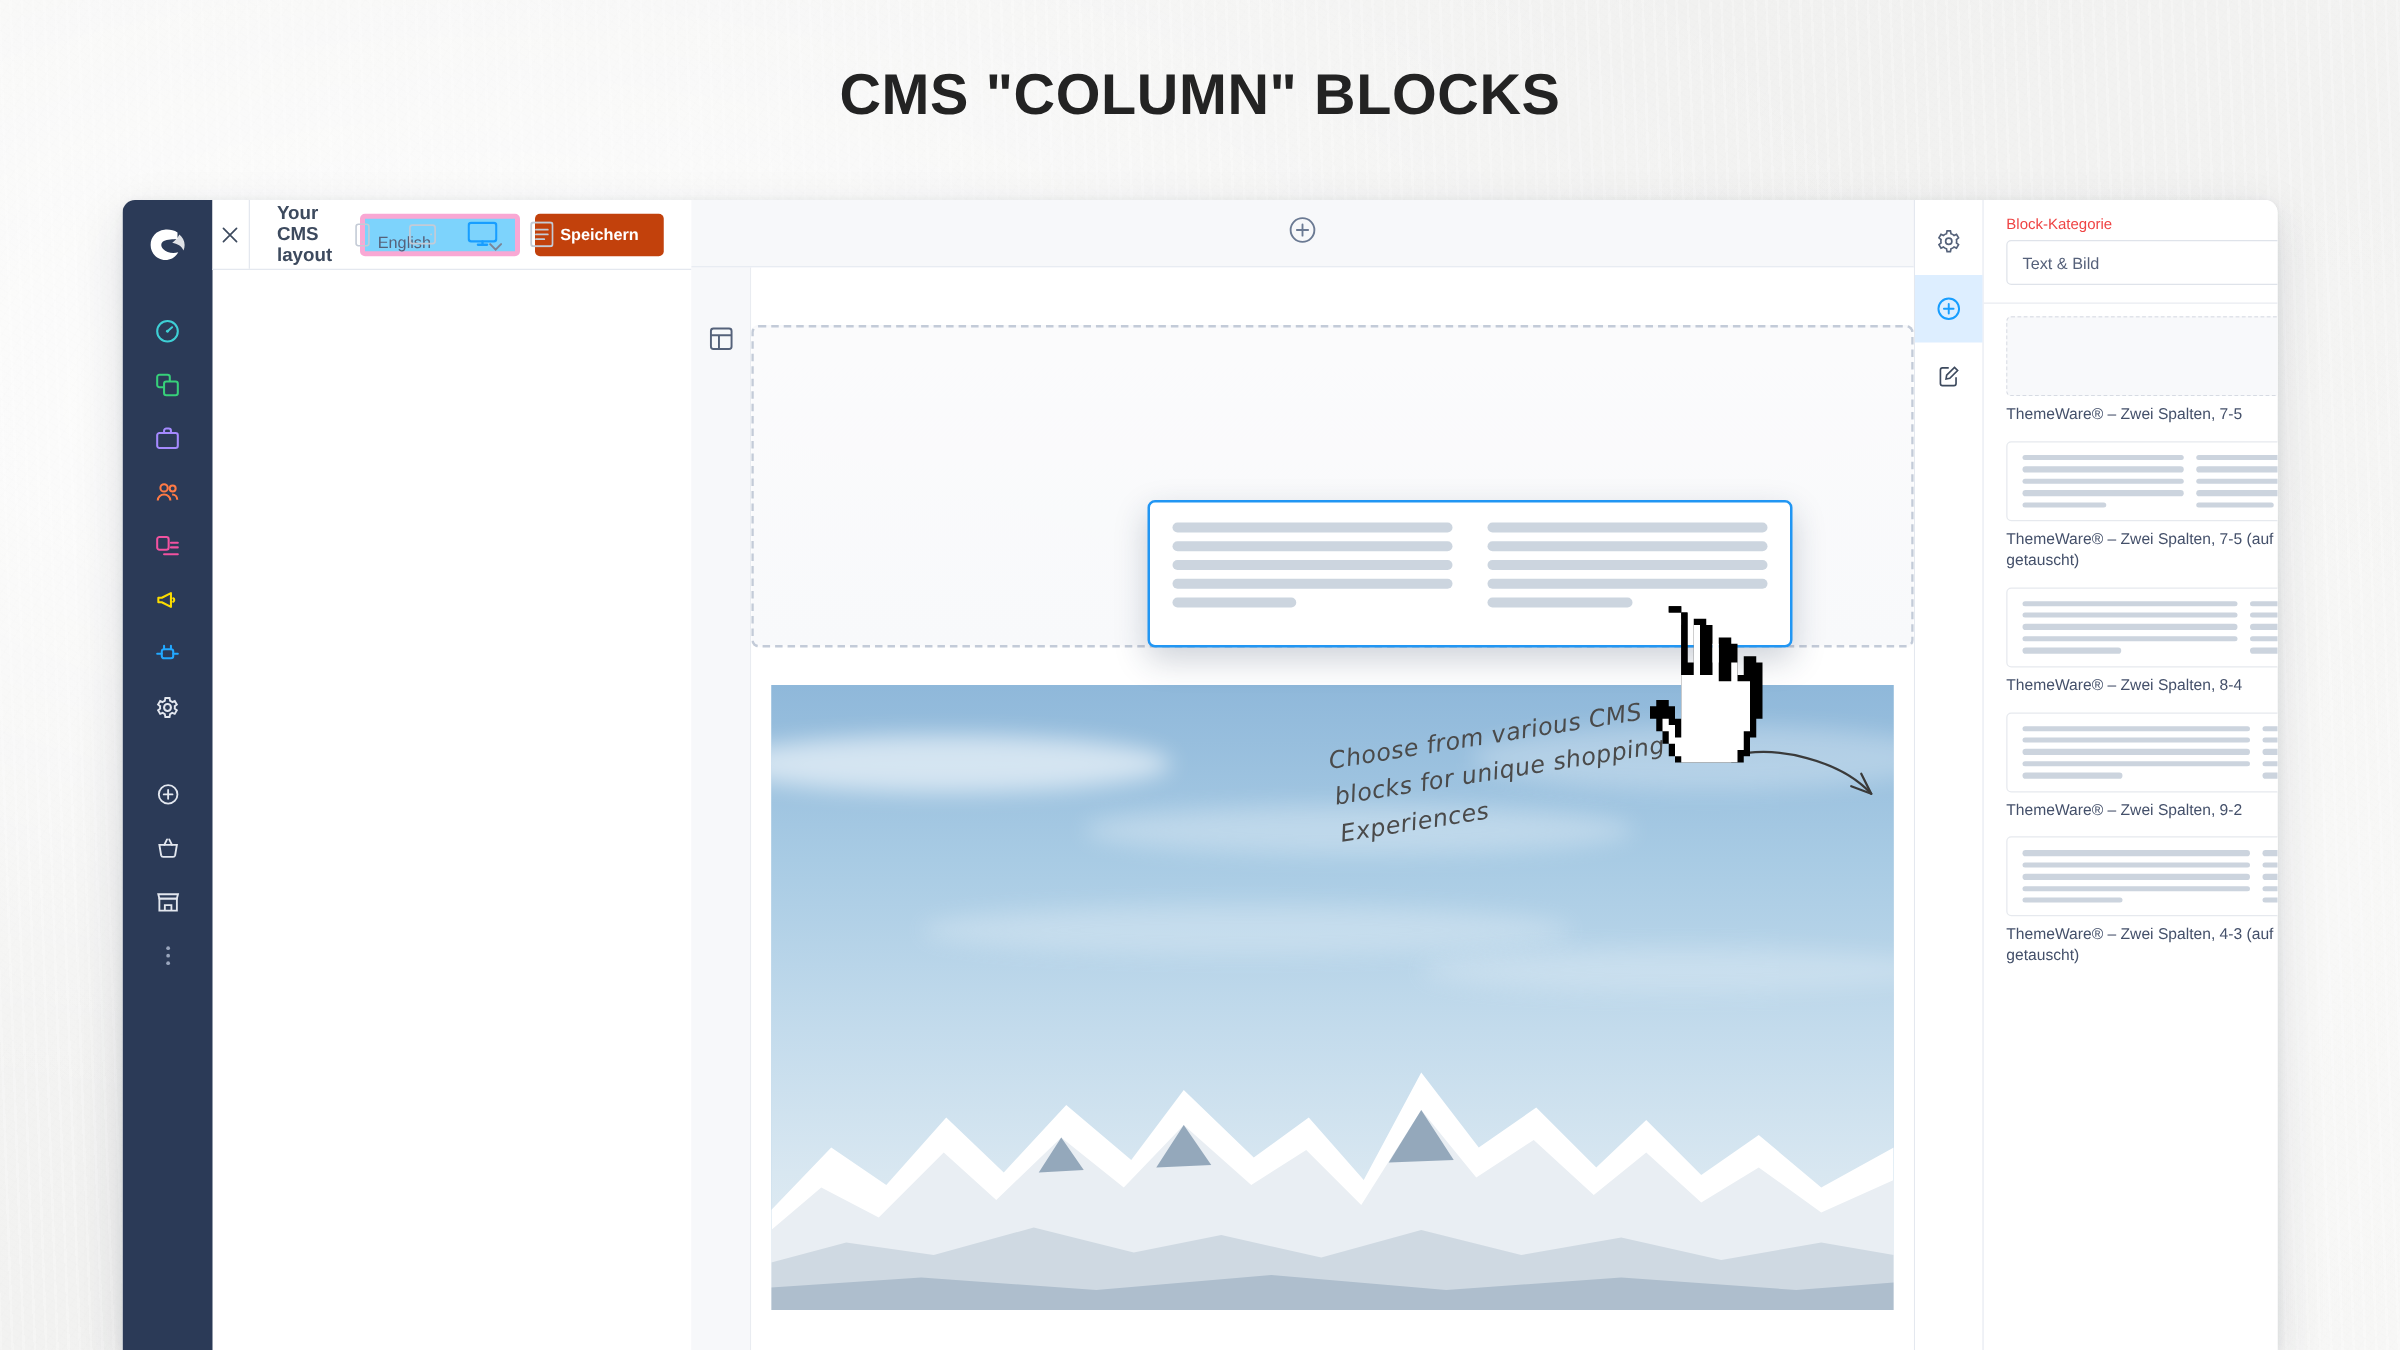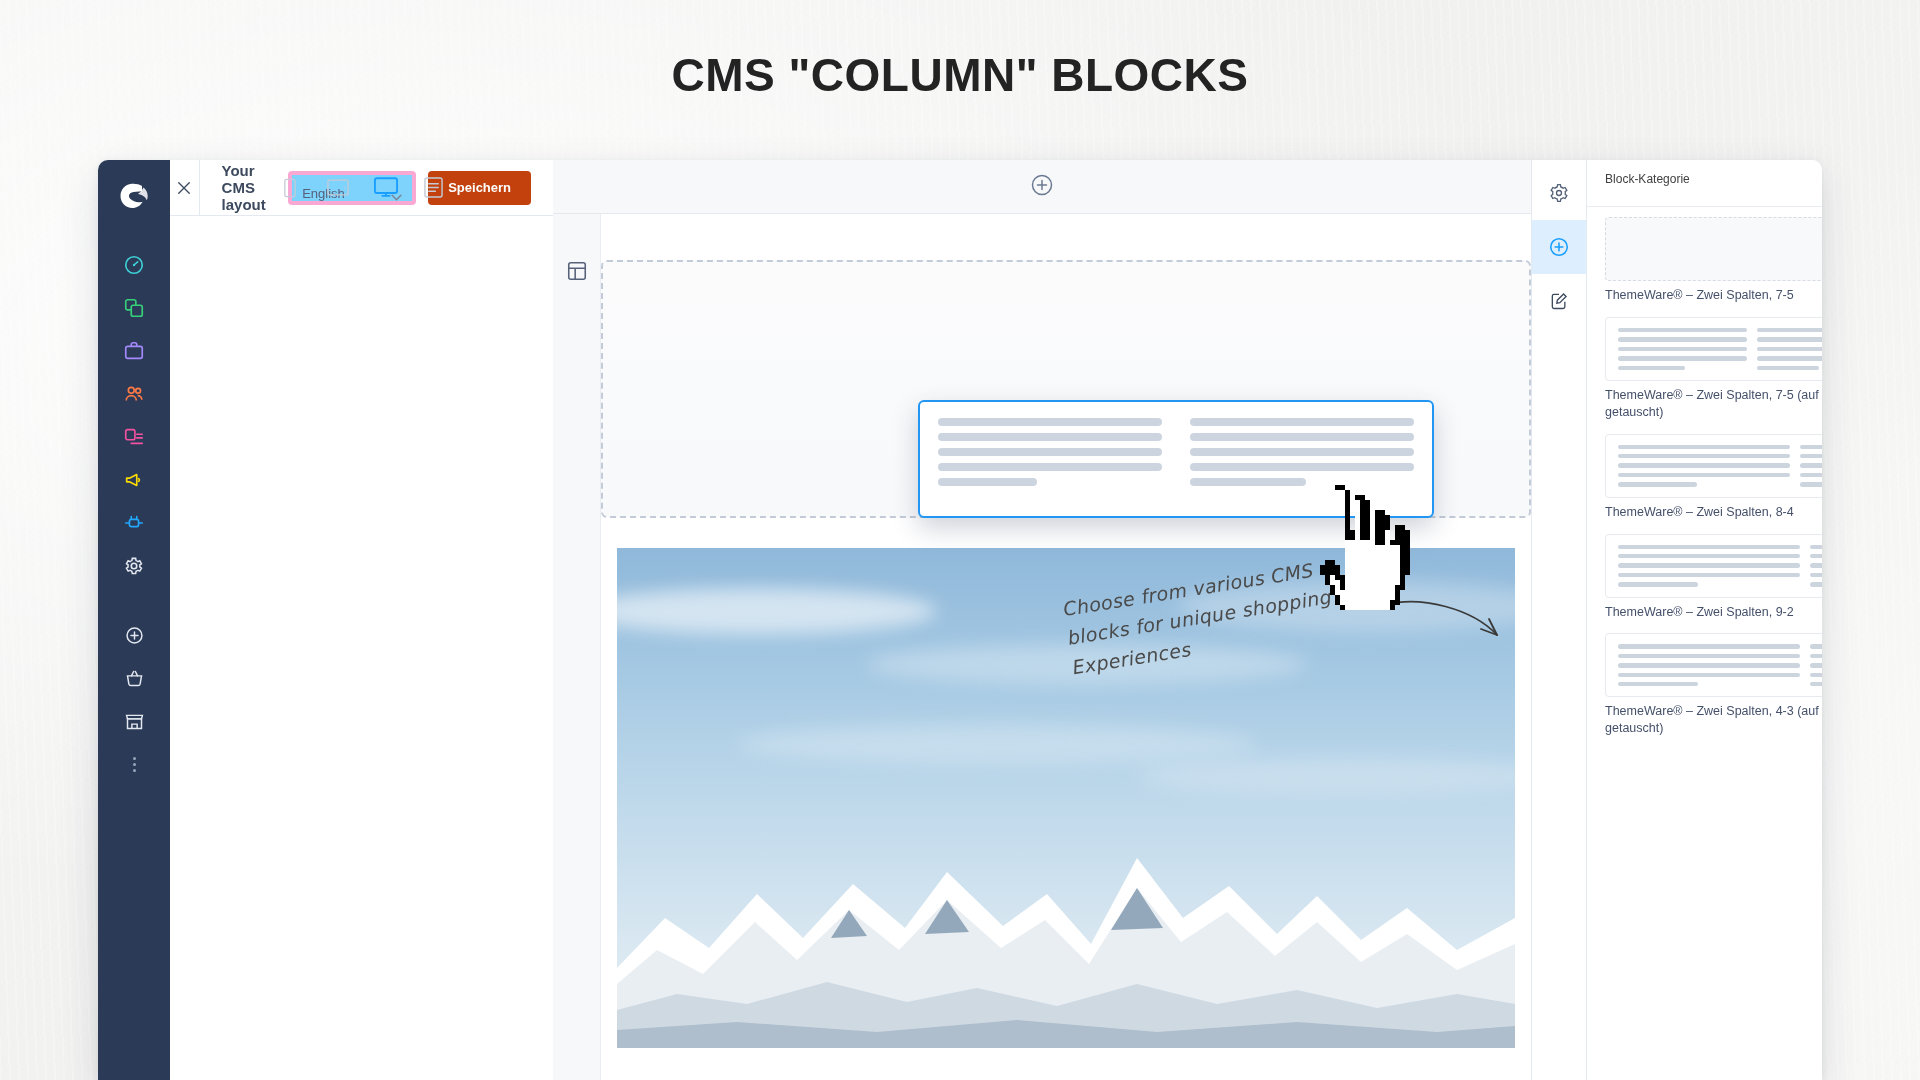--- a/index.html
+++ b/index.html
@@ -243,21 +243,21 @@
   #panel-head {
     height: 52px; flex: 0 0 52px;
     display: flex; align-items: center;
     padding: 0 18px;
     border-bottom: 1px solid #e9ecf1;
   }
   #panel-title { font-size: 16px; font-weight: bold; color: #3d4a5e; }
   #panel-close { margin-left: auto; cursor: pointer; }
 
   #cat-area { padding: 12px 18px 14px; border-bottom: 1px solid #e9ecf1; }
-  #cat-label { font-size: 12px; color: #404040; margin-bottom: 6px; }
+  #cat-label { font-size: 12px; color: #ef4444; margin-bottom: 6px; }
   #cat-select {
     height: 36px;
     border: 1px solid #dfe3ea;
     border-radius: 4px;
     display: flex; align-items: center;
     padding: 0 12px;
     font-size: 13px; color: #56617a;
     cursor: pointer; justify-content: space-between;
   }
 
@@ -555,20 +555,26 @@
             <path d="M19 13v6a2 2 0 01-2 2H6a2 2 0 01-2-2V6a2 2 0 012-2h6"></path>
             <path d="M17.5 3.5l3 3L13 14l-3.6.6L10 11z"></path>
           </svg>
         </div>
       </div>
 
       <div id="blocks-panel">
 
         <div id="cat-area">
           <div id="cat-label">Block-Kategorie</div>
+          <div id="cat-select">
+            <span>Text &amp; Bild</span>
+            <svg width="11" height="7" viewBox="0 0 12 8" fill="none" stroke="#7b8497" stroke-width="1.8">
+                <path d="M1 1.5L6 6.5l5-5" stroke-linecap="round"></path>
+              </svg>
+          </div>
         </div>
 
         <div id="block-list">
             <div class="block-item">
               <div class="block-preview empty"></div>
               <div class="block-label">ThemeWare® – Zwei Spalten, 7-5</div>
             </div>
             <div class="block-item">
               <div class="block-preview solid">
                 <div class="col" style="flex: 1 1 0px;">

